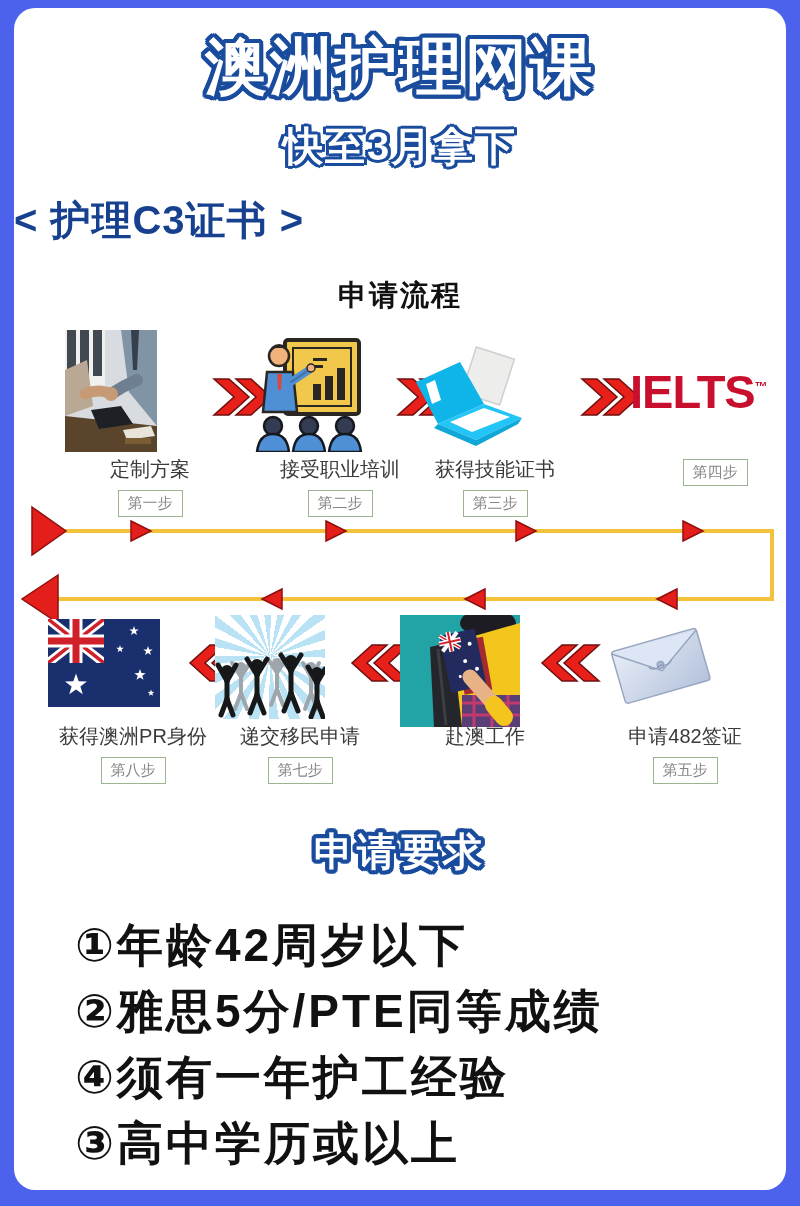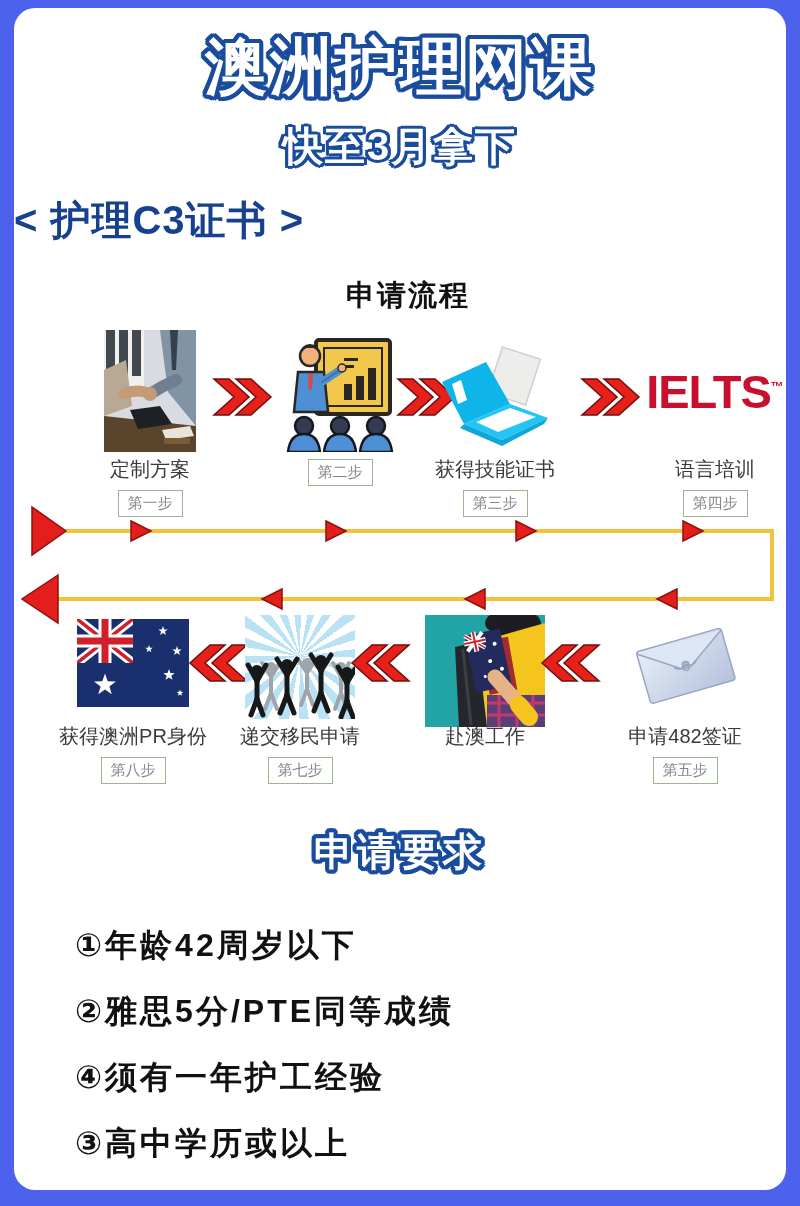--- a/index.html
+++ b/index.html
@@ -24,40 +24,40 @@
     -3px 0 0 #1a4c9e,3px 0 0 #1a4c9e,0 -3px 0 #1a4c9e,0 3px 0 #1a4c9e,
     -2px -2px 0 #1a4c9e,2px -2px 0 #1a4c9e,-2px 2px 0 #1a4c9e,2px 2px 0 #1a4c9e,
     -3px -2px 0 #1a4c9e,3px -2px 0 #1a4c9e,-3px 2px 0 #1a4c9e,3px 2px 0 #1a4c9e;}
   .title{position:absolute;top:18px;left:0;width:100%;text-align:center;
     font-size:62px;line-height:82px;letter-spacing:3px;}
   .subtitle{position:absolute;top:112px;left:0;width:100%;text-align:center;
     font-size:40px;line-height:52px;letter-spacing:2px;}
   .cert{position:absolute;top:186px;left:0;width:100%;
     font-size:40px;line-height:52px;font-weight:900;color:#17418f;letter-spacing:1px;}
   .flow-heading{position:absolute;top:270px;left:0;width:100%;text-align:center;
-    font-size:29px;line-height:34px;font-weight:900;color:#111111;letter-spacing:2px;padding-left:8px;}
+    font-size:29px;line-height:34px;font-weight:900;color:#111111;letter-spacing:2px;}
   
   .cell{position:absolute;width:170px;text-align:center;}
-  .imgbox{display:flex;justify-content:center;align-items:flex-end;}
+  .imgbox{display:flex;align-items:flex-end;}
   .row1 .imgbox{height:126px;}
   .row2 .imgbox{height:104px;align-items:flex-start;}
   .slabel{margin-top:4px;font-size:20px;color:#3a3a3a;font-weight:500;}
   .badge{display:inline-block;margin-top:7px;padding:3px 9px;border:1px solid #9cb591;
     font-size:15px;color:#868686;background:#ffffff;}
   .chev{position:absolute;width:62px;height:44px;}
   .chev svg{display:block;}
   .chev.left svg{transform:scaleX(-1);}
   .ielts{font-size:47px;font-weight:900;color:#c8102e;letter-spacing:-1px;line-height:75px;}
   .ielts sup{font-size:13px;letter-spacing:0;}
   .snake{position:absolute;left:0;top:497px;width:772px;height:140px;}
   
   .req-heading{position:absolute;top:812px;left:0;width:100%;text-align:center;
     font-size:39px;line-height:64px;letter-spacing:4px;}
   .req-list{position:absolute;top:904px;left:61px;right:30px;}
-  .req-item{font-size:32px;line-height:66px;font-weight:700;color:#111111;letter-spacing:3px;
+  .req-item{font-size:46px;line-height:66px;font-weight:700;color:#111111;letter-spacing:3px;
     white-space:nowrap;}
   .crowd-bg{width:110px;height:104px;
     background:repeating-conic-gradient(from -8deg at 50% 40%, #b9e2f5 0deg 9deg, #ffffff 9deg 18deg);}
 </style>
 </head>
 <body>
 
 <div class="card">
 
   <div class="title ol ol4">澳洲护理网课</div>
@@ -118,20 +118,21 @@
         <g stroke="#15181f" stroke-width="2.5">
           <circle cx="18" cy="92" r="9" fill="#333c52"></circle>
           <path d="M2,118 Q4,100 18,100 Q32,100 34,118 Z" fill="#4f8fd6"></path>
           <circle cx="54" cy="92" r="9" fill="#333c52"></circle>
           <path d="M38,118 Q40,100 54,100 Q68,100 70,118 Z" fill="#4f8fd6"></path>
           <circle cx="90" cy="92" r="9" fill="#333c52"></circle>
           <path d="M74,118 Q76,100 90,100 Q104,100 106,118 Z" fill="#4f8fd6"></path>
         </g>
       </svg>
     </div>
+    <div class="slabel">接受职业培训</div>
     <div><span class="badge">第二步</span></div>
   </div>
 
   <div class="chev" style="left:381px;top:367px;">
     <svg width="62" height="44" viewBox="0 0 62 44">
       <g fill="#e8201a" stroke="#6f0f0f" stroke-width="1.5">
         <path d="M3,4 h15 l20,18 -20,18 h-15 l20,-18 z"></path>
         <path d="M25,4 h15 l20,18 -20,18 h-15 l20,-18 z"></path>
       </g>
     </svg>
@@ -160,21 +161,20 @@
         <path d="M3,4 h15 l20,18 -20,18 h-15 l20,-18 z"></path>
         <path d="M25,4 h15 l20,18 -20,18 h-15 l20,-18 z"></path>
       </g>
     </svg>
   </div>
 
   <div class="cell row1" style="left:616px;top:318px;">
     <div class="imgbox" style="align-items:center;">
       <div class="ielts"><span>IELTS</span><sup>™</sup></div>
     </div>
-    <div class="slabel">语言培训</div>
     <div><span class="badge">第四步</span></div>
   </div>
 
   <svg class="snake" viewBox="0 0 772 140">
     <polyline points="30,26 758,26 758,94 36,94" fill="none" stroke="#f3c13a" stroke-width="4"></polyline>
     <g fill="#e41e1a" stroke="#8f1010" stroke-width="1.5">
       <polygon points="18,2 52,26 18,50"></polygon>
       <polygon points="117,16 137,26 117,36"></polygon>
       <polygon points="312,16 332,26 312,36"></polygon>
       <polygon points="502,16 522,26 502,36"></polygon>

